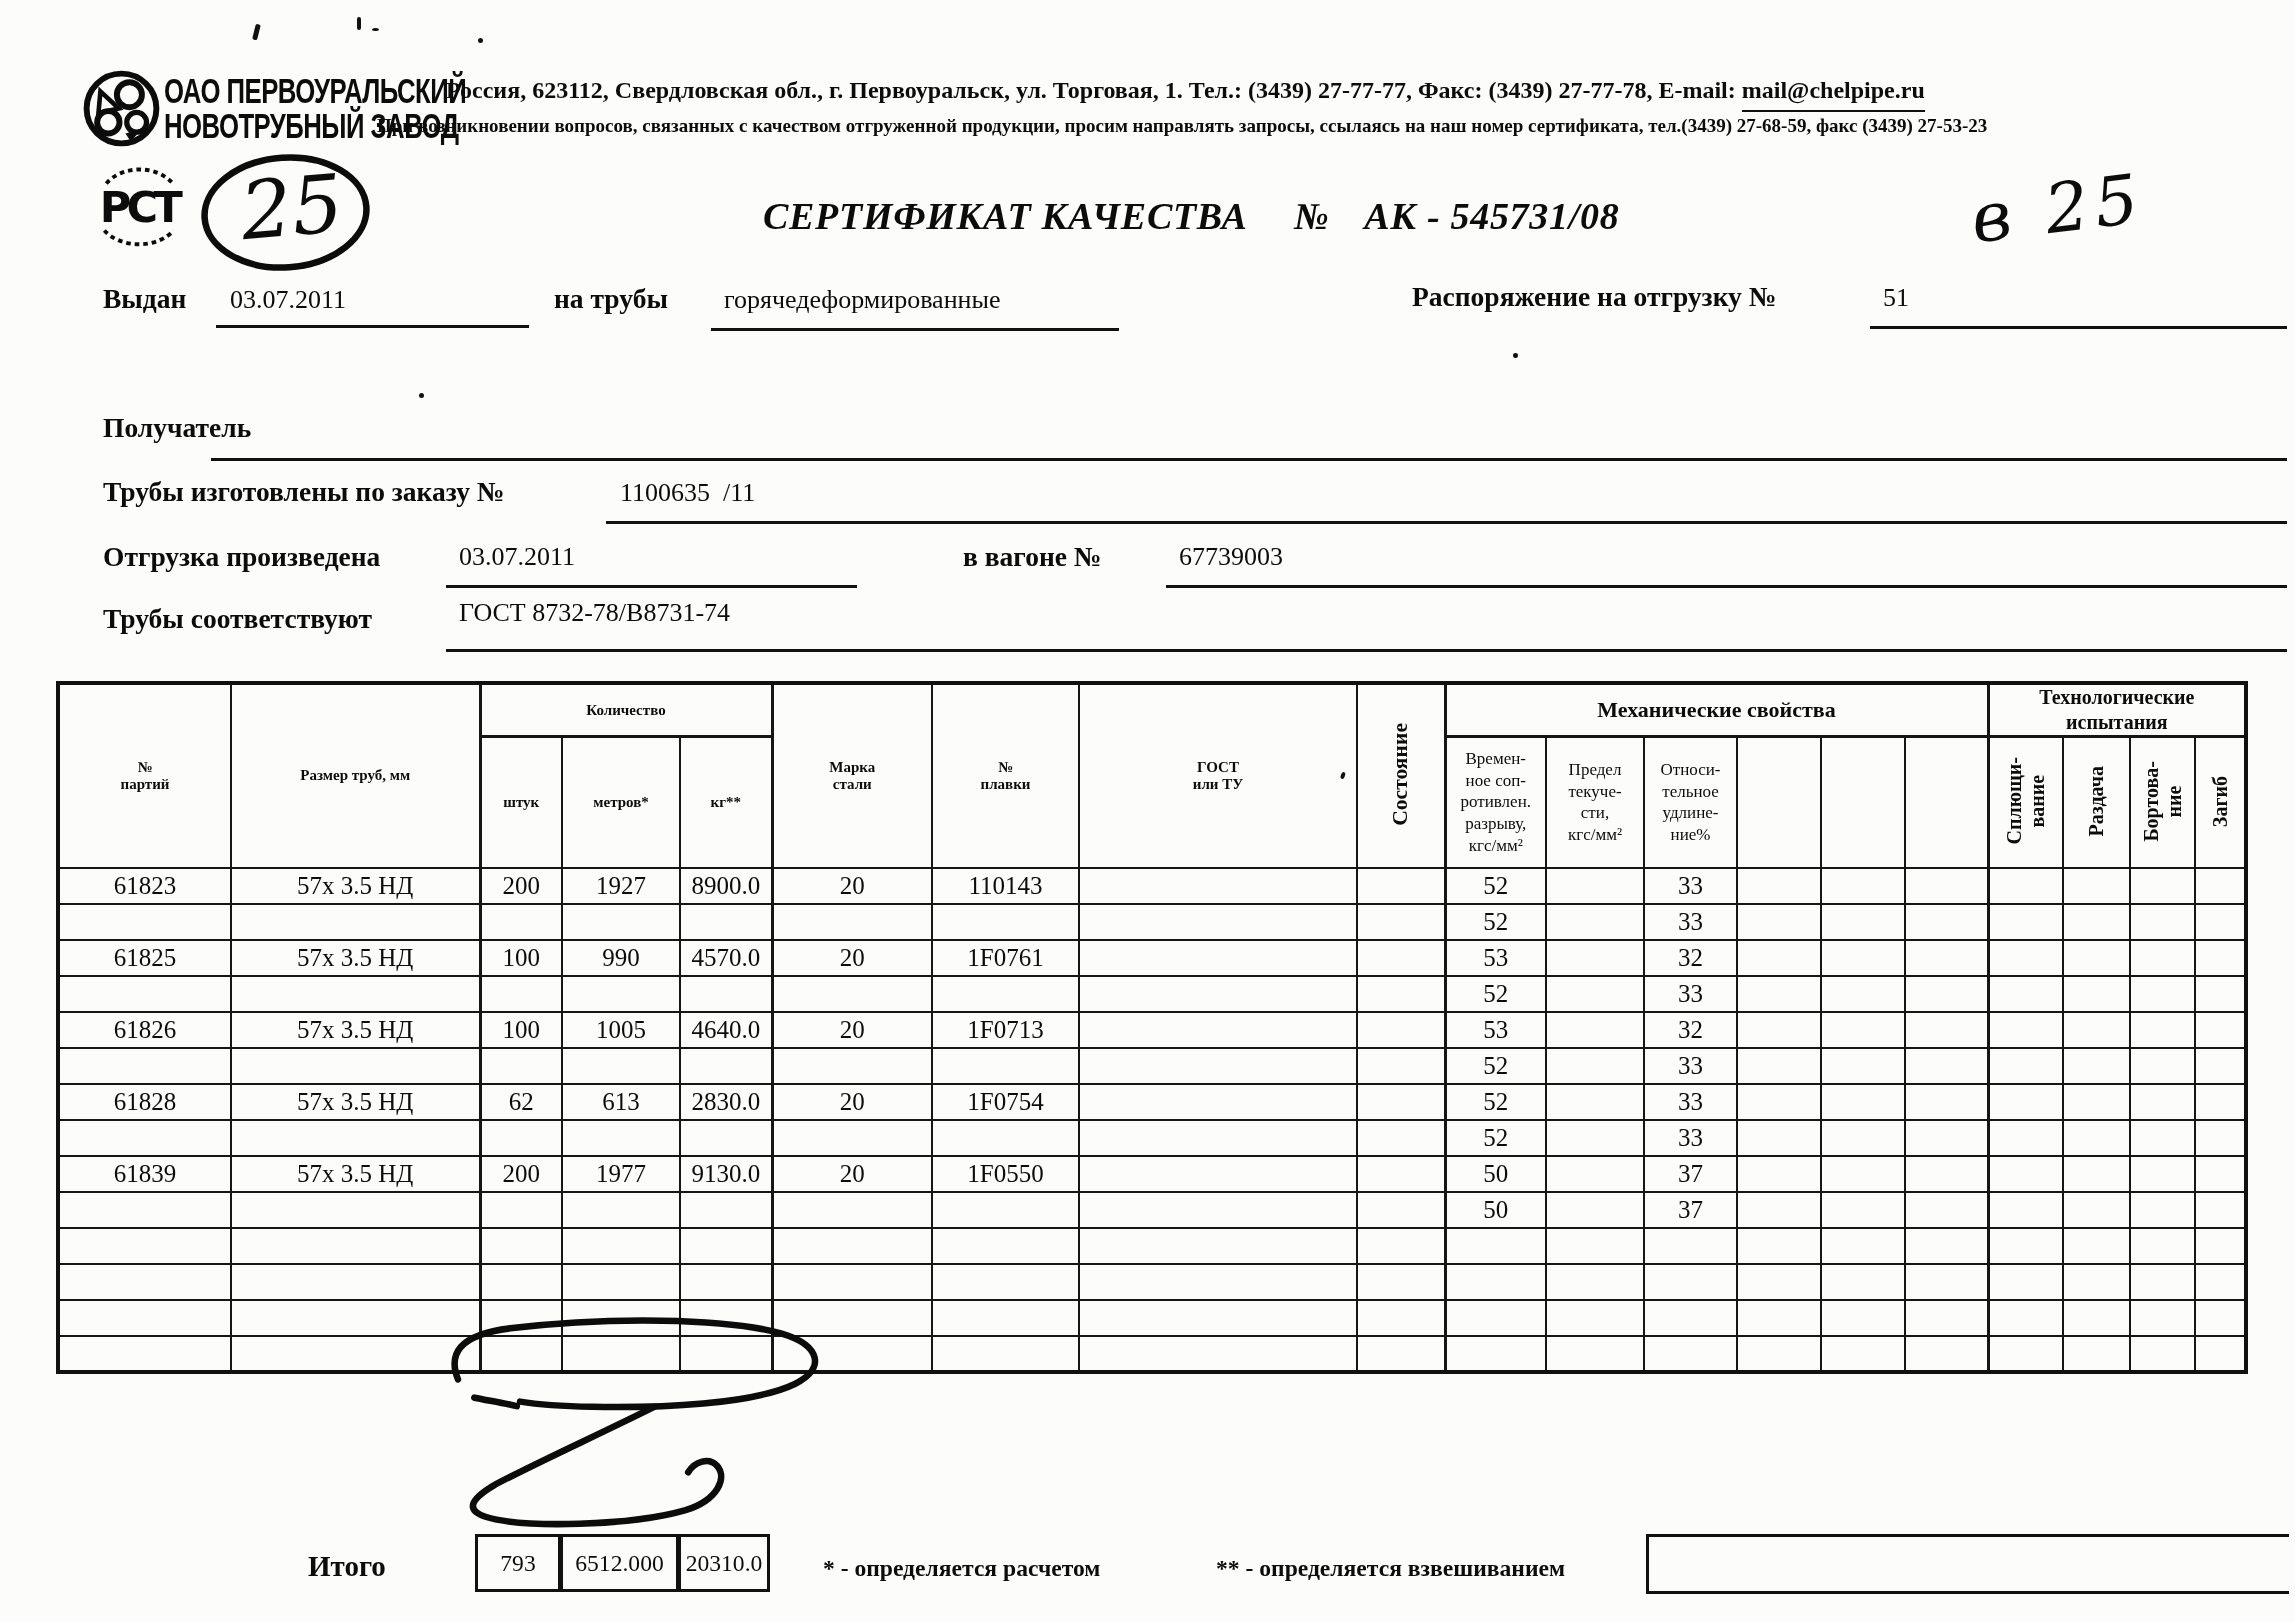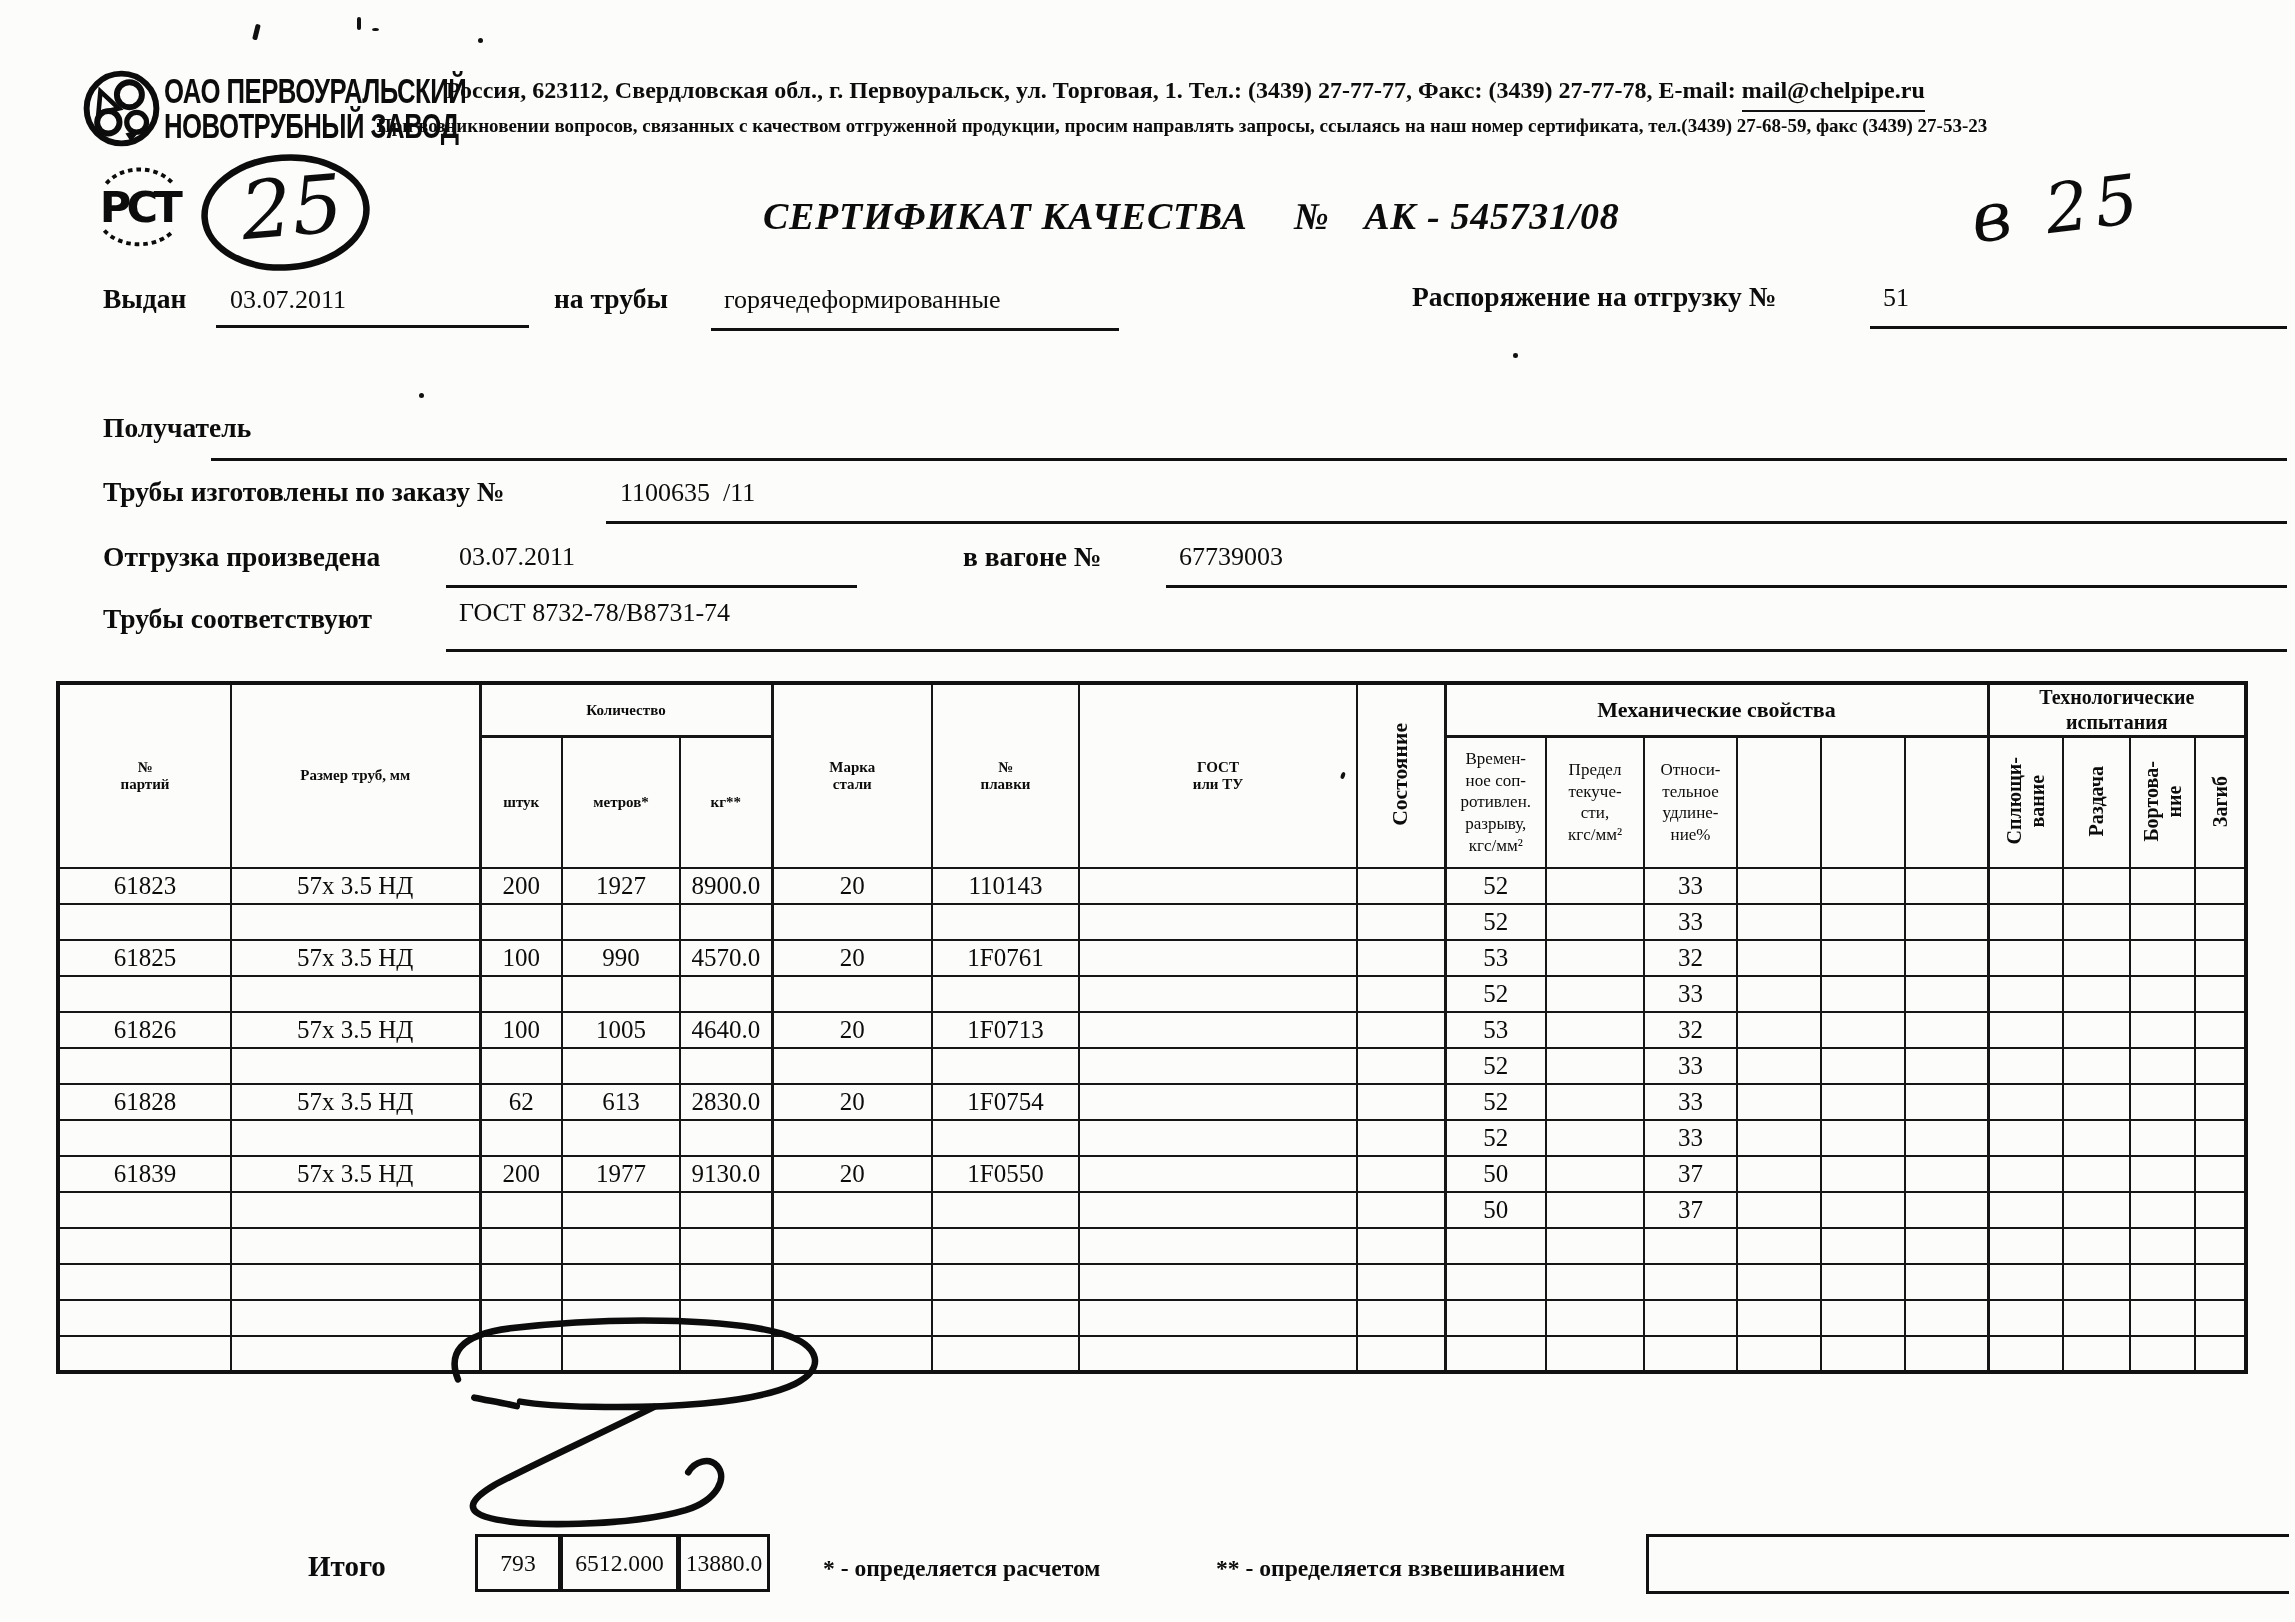--- a/index.html
+++ b/index.html
@@ -489,21 +489,21 @@
           <td></td>
           <td></td>
         </tr>
       </tbody>
   </table>
 
   <div class="abs label" style="left:308px;top:1550px;font-size:29px;">Итого</div>
   <div class="totbox" style="left:475px;top:1534px;">
     <div style="width:80px;">793</div>
     <div style="width:113px;">6512.000</div>
-    <div style="width:86px;">13880.0</div>
+    <div style="width:86px;">20310.0</div>
   </div>
   <div class="abs foot" style="left:823px;top:1555px;">* - определяется расчетом</div>
   <div class="abs foot" style="left:1216px;top:1555px;">** - определяется взвешиванием</div>
   <div class="abs" style="left:1646px;top:1534px;width:640px;height:54px;border-top:3.9px solid #111;border-left:3.3px solid #111;border-bottom:3.9px solid #111;"></div>
 
   <svg class="abs" style="left:0;top:0;" width="2295" height="1623" viewBox="0 0 3508 2480" pointer-events="none">
     <g fill="none" stroke="#0c0c0c" stroke-width="10" stroke-linecap="round">
       <path d="M 700 2108 C 685 2070, 700 2040, 780 2030 C 930 2012, 1110 2014, 1195 2038 C 1255 2056, 1262 2092, 1215 2115 C 1150 2146, 1010 2152, 905 2150 C 860 2149, 820 2146, 795 2142"></path>
       <path d="M 725 2136 C 750 2141, 770 2144, 790 2149"></path>
       <path d="M 1000 2150 C 920 2190, 800 2245, 755 2270 C 718 2292, 712 2308, 742 2318 C 800 2336, 965 2332, 1048 2308 C 1098 2292, 1112 2258, 1096 2240 C 1084 2227, 1062 2233, 1052 2250"></path>

